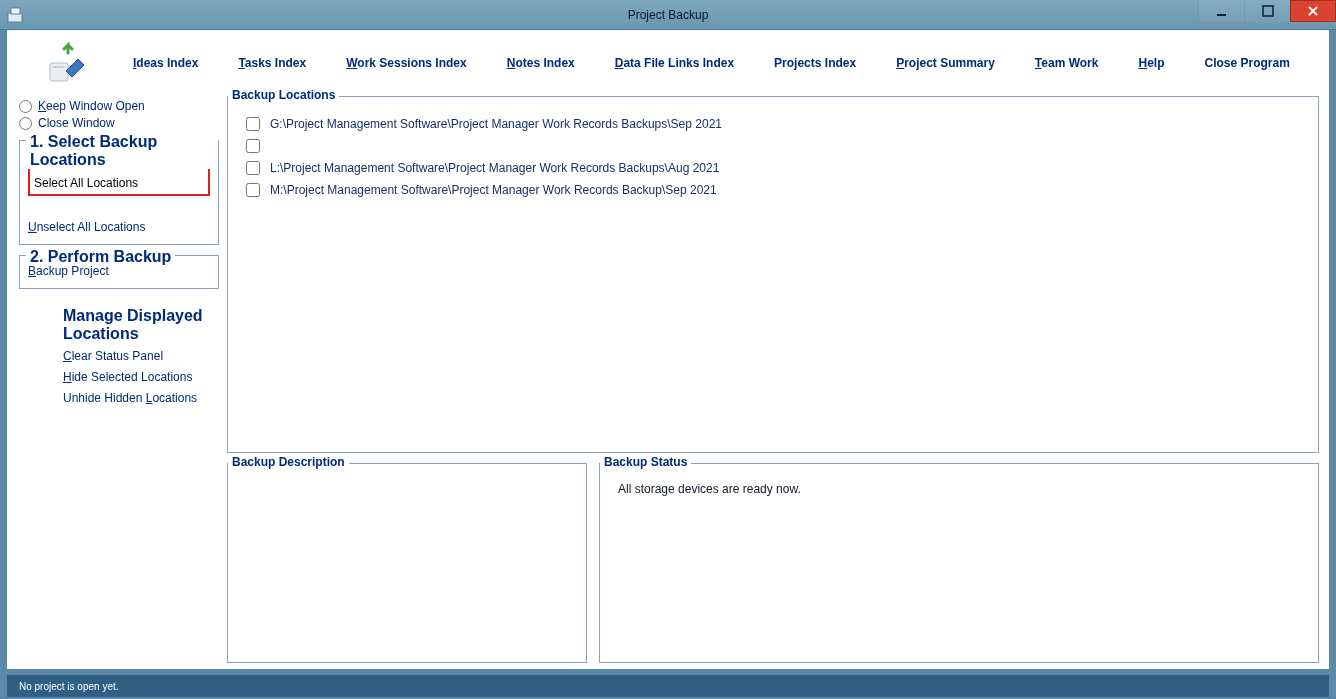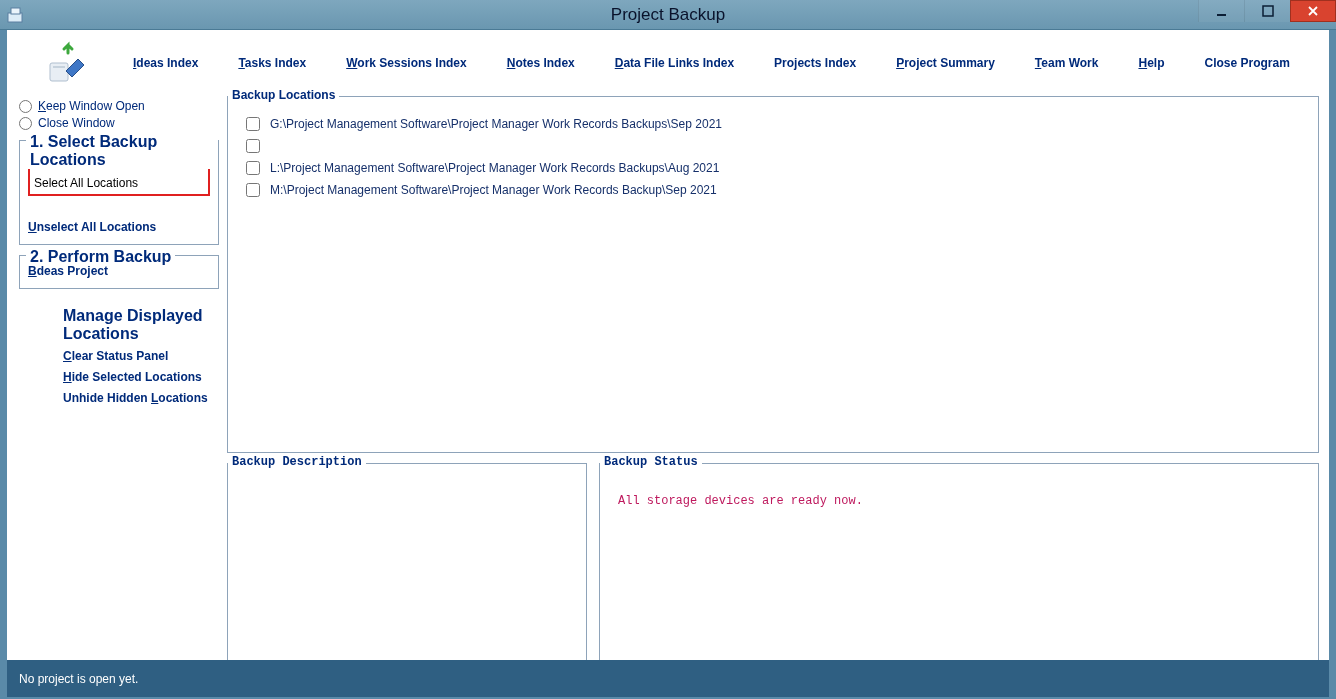--- a/index.html
+++ b/index.html
@@ -24,21 +24,21 @@
   .titlebar .app-icon {
     width: 20px; height: 20px;
     margin-left: 6px;
     display: flex; align-items: center; justify-content: center;
   }
   .titlebar .title {
     position: absolute;
     left: 0; right: 0;
     text-align: center;
     color: #09122b;
-    font-size: 17px;
+    font-size: 12px;
     pointer-events: none;
   }
   .titlebar .win-controls {
     position: absolute;
     right: 0; top: 0;
     display: flex;
     height: 22px;
   }
   .titlebar .win-btn {
     width: 46px;
@@ -133,21 +133,20 @@
     font-size: 16px;
   }
   .groupbox.nobox { border: none; padding-left: 0; padding-right: 0; margin-left: 44px; }
   .groupbox.nobox .legend { position: static; padding: 0; margin-bottom: 6px; display: block; }
 
   .link-list { display: flex; flex-direction: column; gap: 7px; }
   .link-list a {
     color: #002a7a;
     text-decoration: none;
     cursor: pointer;
-    font-weight: bold;
   }
   .link-list a span.u { text-decoration: underline; }
 
   
   .fieldset {
     border: 1px solid #8ea3b9;
     position: relative;
     padding: 14px 10px 10px 18px;
   }
   .fieldset .legend {
@@ -168,36 +167,35 @@
     border: 2px solid #e02020;
     padding: 2px 4px 2px 2px;
     width: fit-content;
   }
 
   .lower {
     grid-column: 2;
     display: grid;
     grid-template-columns: 1fr 2fr;
     gap: 12px;
-    font-family: Liberation Mono, monospace;
   }
   .lower .fieldset { height: 100%; }
-  .status-text { color: #be185d; margin-top: 16px; }
+  .status-text { color: #0f172a; margin-top: 4px; }
 
   
   .statusbar {
     position: absolute;
     left: 7px; right: 7px; bottom: 2px;
-    height: 37px;
+    height: 22px;
     background: #2f5f82;
     color: #fff;
     display: flex;
     align-items: center;
     padding-left: 12px;
-    font-size: 12px;
+    font-size: 10px;
   }
 
   
   .sb-highlight {
     border: 2px solid #e02020;
     padding: 4px 4px;
     display: flex;
     flex-direction: column;
     gap: 7px;
     margin-bottom: 24px;
@@ -279,21 +277,21 @@
           <a><span class="u">S</span><span>elect All Locations</span></a>
         </div>
         <div class="link-list">
           <a><span class="u">U</span><span>nselect All Locations</span></a>
         </div>
       </div>
 
       <div class="groupbox">
         <div class="legend">2. Perform Backup</div>
         <div class="link-list">
-          <a><span class="u">B</span><span>deas Project</span></a>
+          <a><span class="u">B</span><span>ackup Project</span></a>
         </div>
       </div>
 
       <div class="groupbox nobox">
         <span class="legend">Manage Displayed Locations</span>
         <div class="link-list">
           <a><span class="u">C</span><span>lear Status Panel</span></a>
           <a><span class="u">H</span><span>ide Selected Locations</span></a>
           <a><span>Unhide Hidden </span><span class="u">L</span><span>ocations</span></a>
         </div>

